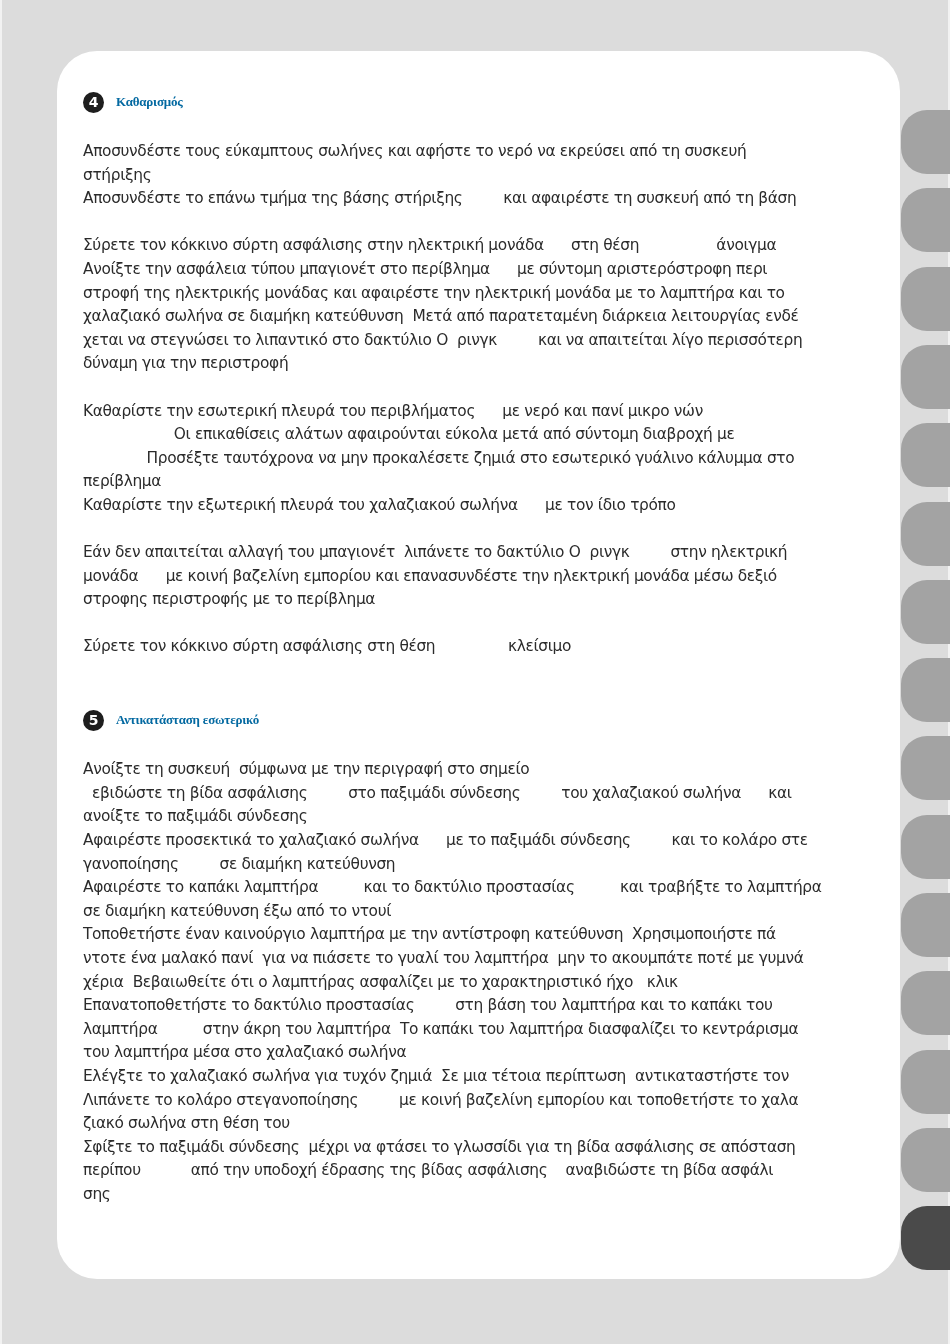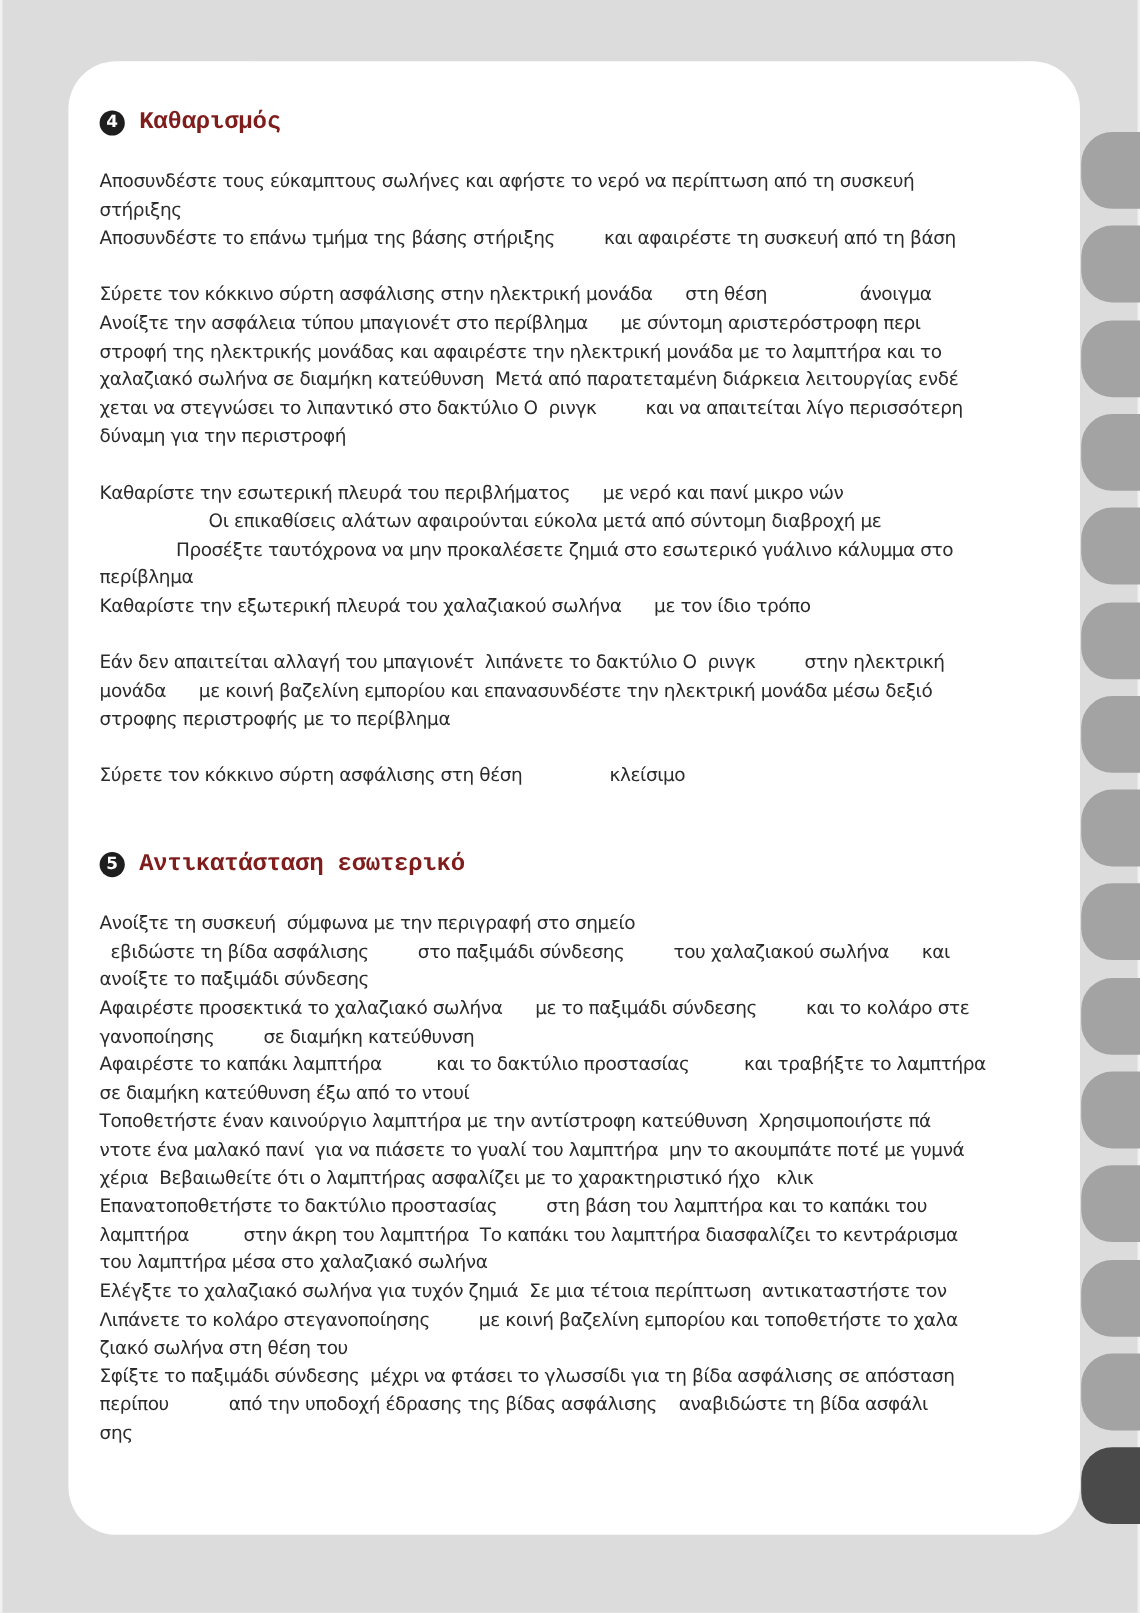--- a/index.html
+++ b/index.html
@@ -14,21 +14,21 @@
     position: absolute; left: 57px; top: 51px; width: 843px; height: 1228px;
     background: #ffffff; border-radius: 40px;
   }
   .content { position: absolute; left: 83px; top: 88px; width: 790px; color: #2b2b2b; }
   .heading { display: flex; align-items: center; height: 28px; margin-bottom: 24px; }
   .num-badge {
     width: 21px; height: 21px; border-radius: 50%; background: #1e1e1e; color: #fff;
     font-family: "DejaVu Sans", sans-serif; font-weight: bold; font-size: 14px;
     display: flex; align-items: center; justify-content: center; margin-right: 12px;
   }
-  .heading-title { font-family: Liberation Mono, monospace; font-weight: bold; font-size: 20px; color: #7f1d1d; letter-spacing: -0.2px; }
+  .heading-title { font-family: Liberation Serif, serif; font-weight: bold; font-size: 13px; color: #0369a1; letter-spacing: -0.2px; }
   .para { font-size: 15.4px; line-height: 23.6px; white-space: pre; letter-spacing: -0.35px; }
   .para .ln { display: block; height: 23.6px; }
   .gap { height: 23.6px; }
   .sec2 { margin-top: 0px; }
   .tabs { position: absolute; left: 901px; top: 0; width: 49px; height: 1344px; }
   .tab {
     position: absolute; left: 0; width: 49px; height: 64px;
     background: #a3a3a3; border-radius: 26px 0 0 26px; cursor: pointer;
   }
   .tab.active { background: #4a4a4a; }
@@ -41,21 +41,21 @@
 
 <div class="card"></div>
 
 <div class="content">
   <div id="sections">
       <div>
         <div class="heading">
           <span class="num-badge">4</span>
           <span class="heading-title">Καθαρισμός</span>
         </div>
-        <div class="para"><span class="ln">Αποσυνδέστε τους εύκαμπτους σωλήνες και αφήστε το νερό να περίπτωση από τη συσκευή</span><span class="ln">στήριξης</span><span class="ln">Αποσυνδέστε το επάνω τμήμα της βάσης στήριξης         και αφαιρέστε τη συσκευή από τη βάση</span></div>
+        <div class="para"><span class="ln">Αποσυνδέστε τους εύκαμπτους σωλήνες και αφήστε το νερό να εκρεύσει από τη συσκευή</span><span class="ln">στήριξης</span><span class="ln">Αποσυνδέστε το επάνω τμήμα της βάσης στήριξης         και αφαιρέστε τη συσκευή από τη βάση</span></div>
         <div class="gap"></div>
         <div class="para"><span class="ln">Σύρετε τον κόκκινο σύρτη ασφάλισης στην ηλεκτρική μονάδα      στη θέση                 άνοιγμα</span><span class="ln">Ανοίξτε την ασφάλεια τύπου μπαγιονέτ στο περίβλημα      με σύντομη αριστερόστροφη περι</span><span class="ln">στροφή της ηλεκτρικής μονάδας και αφαιρέστε την ηλεκτρική μονάδα με το λαμπτήρα και το</span><span class="ln">χαλαζιακό σωλήνα σε διαμήκη κατεύθυνση  Μετά από παρατεταμένη διάρκεια λειτουργίας ενδέ</span><span class="ln">χεται να στεγνώσει το λιπαντικό στο δακτύλιο O  ρινγκ         και να απαιτείται λίγο περισσότερη</span><span class="ln">δύναμη για την περιστροφή</span></div>
         <div class="gap"></div>
         <div class="para"><span class="ln">Καθαρίστε την εσωτερική πλευρά του περιβλήματος      με νερό και πανί μικρο νών</span><span class="ln">                    Οι επικαθίσεις αλάτων αφαιρούνται εύκολα μετά από σύντομη διαβροχή με</span><span class="ln">              Προσέξτε ταυτόχρονα να μην προκαλέσετε ζημιά στο εσωτερικό γυάλινο κάλυμμα στο</span><span class="ln">περίβλημα</span><span class="ln">Καθαρίστε την εξωτερική πλευρά του χαλαζιακού σωλήνα      με τον ίδιο τρόπο</span></div>
         <div class="gap"></div>
         <div class="para"><span class="ln">Εάν δεν απαιτείται αλλαγή του μπαγιονέτ  λιπάνετε το δακτύλιο O  ρινγκ         στην ηλεκτρική</span><span class="ln">μονάδα      με κοινή βαζελίνη εμπορίου και επανασυνδέστε την ηλεκτρική μονάδα μέσω δεξιό</span><span class="ln">στροφης περιστροφής με το περίβλημα</span></div>
         <div class="gap"></div>
         <div class="para"><span class="ln">Σύρετε τον κόκκινο σύρτη ασφάλισης στη θέση                κλείσιμο</span></div>
         <div class="gap"></div>
         <div class="gap"></div>

